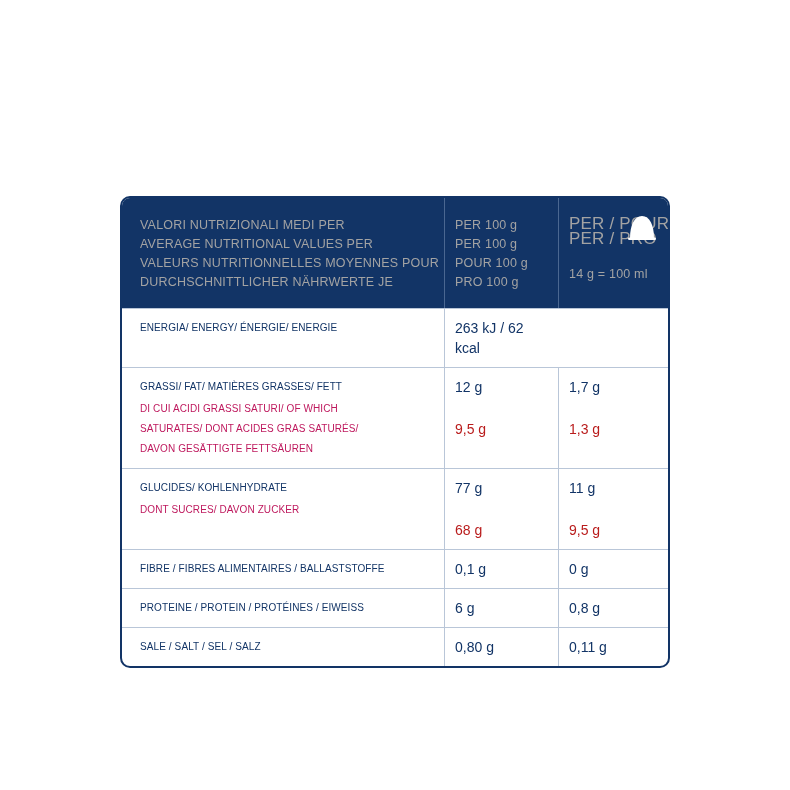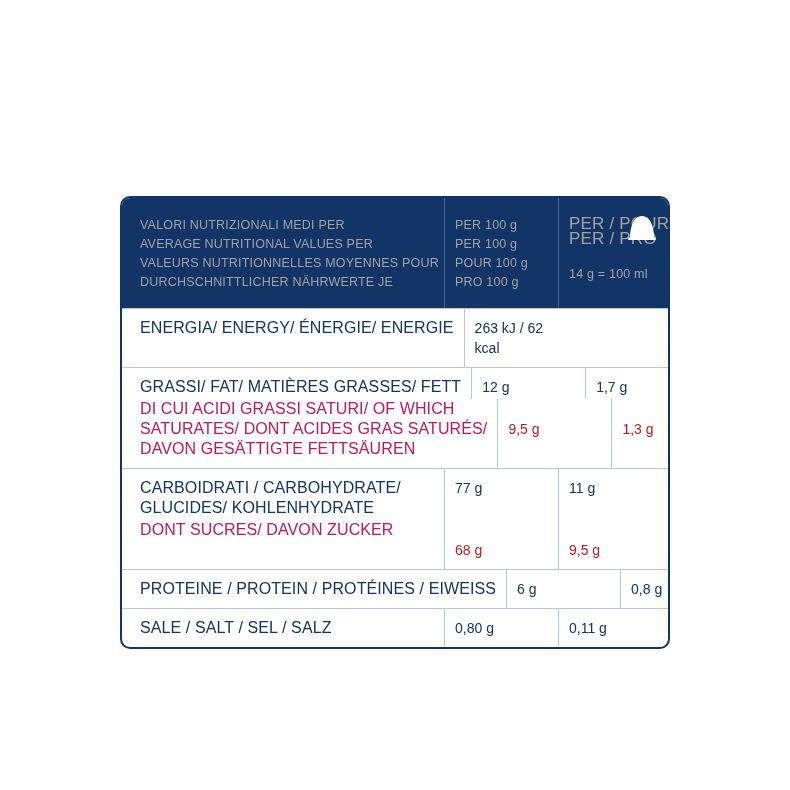--- a/index.html
+++ b/index.html
@@ -91,21 +91,21 @@
     padding: 9px 6px 9px 10px;
     box-sizing: border-box;
     border-left: 1px solid #b9c6d8;
     font-size: 14px;
     line-height: 20px;
   }
   .cell-val.c2 {
     flex: 0 0 110px;
   }
   .line {
-    font-size: 16px;
+    font-size: 10px;
     line-height: 20px;
     letter-spacing: 0.1px;
     white-space: nowrap;
   }
   .sub .line,
   .sub.cell-val {
     color: #be185d;
   }
   .sub-val {
     color: #b91c1c;
@@ -178,35 +178,41 @@
           <div class="line">DAVON GESÄTTIGTE FETTSÄUREN</div>
         </div>
         <div class="cell-val sub-val" style="padding-top:20px;">9,5 g</div>
         <div class="cell-val c2 sub-val" style="padding-top:20px;">1,3 g</div>
       </div>
     </div>
 
     <div class="row stack">
       <div class="grp-main">
         <div class="cell-label" style="padding-bottom:2px;">
-          <div class="line">CARBOIDRATI / CARBOHYDRATE/</div>
           <div class="line">GLUCIDES/ KOHLENHYDRATE</div>
         </div>
         <div class="cell-val" style="padding-bottom:2px;">77 g</div>
         <div class="cell-val c2" style="padding-bottom:2px;">11 g</div>
       </div>
       <div class="grp-sub">
         <div class="cell-label sub" style="padding-top:0;">
           <div class="line">DONT SUCRES/ DAVON ZUCKER</div>
         </div>
         <div class="cell-val sub-val" style="padding-top:20px;">68 g</div>
         <div class="cell-val c2 sub-val" style="padding-top:20px;">9,5 g</div>
       </div>
     </div>
 
+    <div class="row">
+      <div class="cell-label">
+        <div class="line">FIBRE / FIBRES ALIMENTAIRES / BALLASTSTOFFE</div>
+      </div>
+      <div class="cell-val">0,1 g</div>
+      <div class="cell-val c2">0 g</div>
+    </div>
 
     <div class="row">
       <div class="cell-label">
         <div class="line">PROTEINE / PROTEIN / PROTÉINES / EIWEISS</div>
       </div>
       <div class="cell-val">6 g</div>
       <div class="cell-val c2">0,8 g</div>
     </div>
 
     <div class="row">

